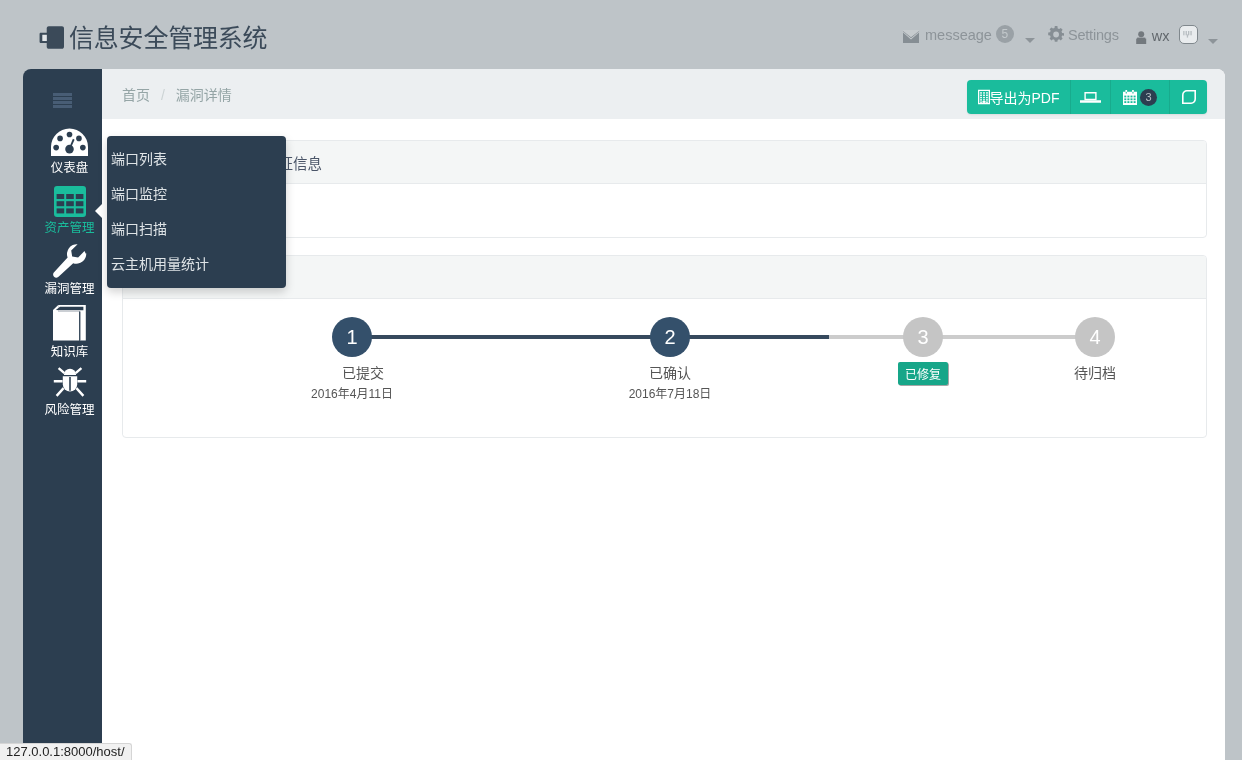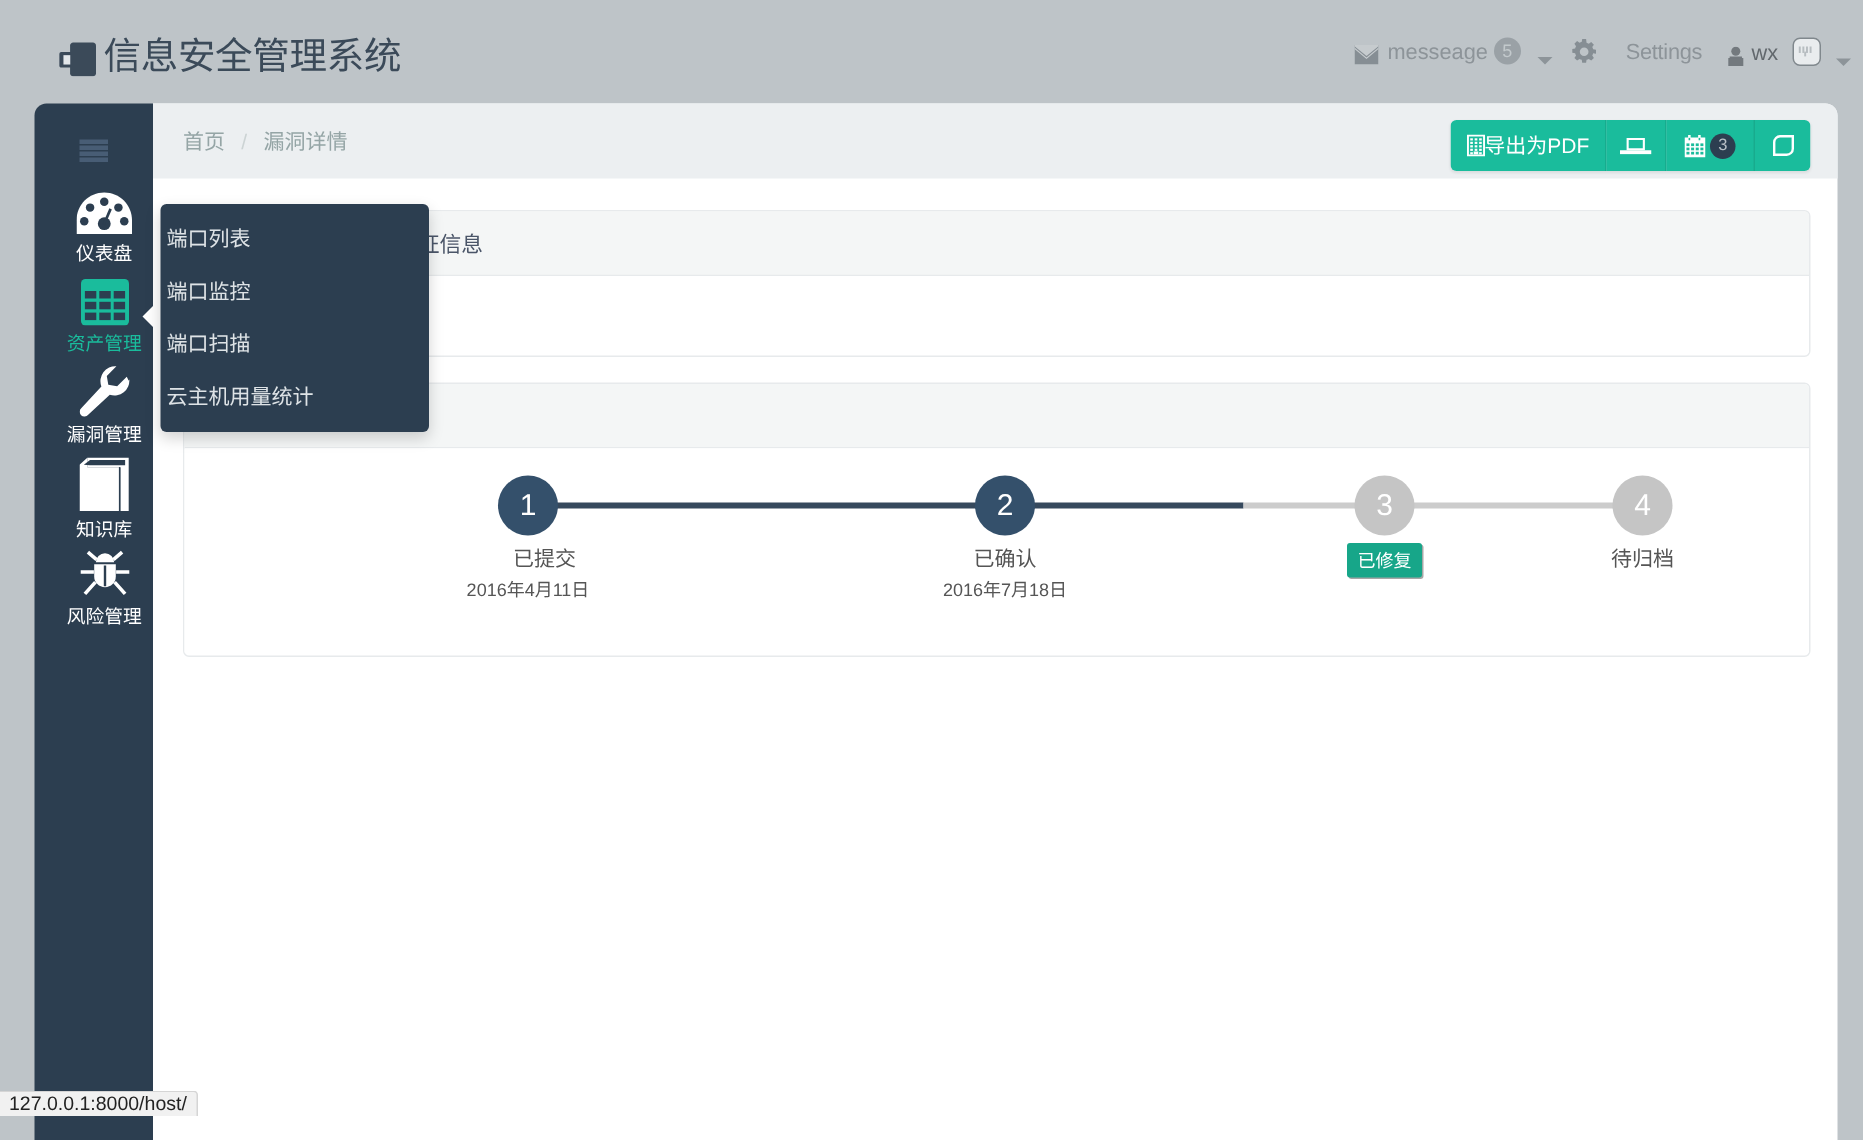--- a/index.html
+++ b/index.html
@@ -1,21 +1,21 @@
 <!DOCTYPE html>
 <html><head>
 <meta charset="utf-8">
 <title>信息安全管理系统</title>
 <style>
   html,body{margin:0;padding:0;}
   body{width:1242px;height:760px;overflow:hidden;background:#bec4c8;
        font-family:"Liberation Sans","Noto Sans CJK SC",sans-serif;}
   
   .topbar{position:absolute;left:0;top:0;width:1242px;height:69px;background:#bec4c8;}
-  .brand{position:absolute;left:39px;top:26px;display:flex;align-items:flex-end;}
+  .brand{position:absolute;left:39px;top:26px;display:flex;}
   .brand-icon{width:25px;height:23px;display:block;margin-bottom:0px;}
   .brand-title{font-size:25px;margin-left:5px;color:#3b4a59;line-height:1;letter-spacing:-0.2px;}
   .topnav{position:absolute;left:903px;top:23px;display:flex;align-items:center;color:#8d9499;font-size:14.5px;height:22px;}
   .tn-item{display:flex;align-items:flex-end;color:#8d9499;}
   .tn-item svg{display:block;}
   .badge-grey{display:inline-block;background:#9aa1a6;color:#c3c9cc;border-radius:9px;
      width:18px;height:18px;line-height:18px;text-align:center;font-size:12px;margin-left:4px;box-sizing:border-box;}
   .caret{width:0;height:0;border-left:5px solid transparent;border-right:5px solid transparent;
      border-top:5px solid #8d9499;margin-left:11px;}
   .avatarbox{width:19px;height:19px;border:1px solid #80888d;border-radius:5px;margin-left:10px;
@@ -68,21 +68,21 @@
   .stepdate{position:absolute;text-align:center;font-size:12px;color:#555;}
   .tag{position:absolute;background:#17a689;color:#fff;font-size:12px;border-radius:2px;
      padding:3px 7px;box-shadow:1px 1px 0 rgba(0,0,0,.35);}
 
   
   .dropdown{position:absolute;left:107px;top:136px;width:179px;background:#2c3e50;
      border-radius:4px;padding:6px 0;box-shadow:0 4px 10px rgba(0,0,0,.18);z-index:50;}
   .dd-item{display:block;padding:0 4px;line-height:35px;height:35px;color:#dee3e6;font-size:14px;text-decoration:none;}
 
   
-  .statusbar{position:absolute;left:0;bottom:16px;height:16px;background:#f1f1f1;
+  .statusbar{position:absolute;left:0;bottom:0;height:16px;background:#f1f1f1;
      border:1px solid #d5d5d5;border-left:0;border-bottom:0;border-radius:0 3px 0 0;
      font-size:13px;color:#222;display:flex;align-items:center;padding:0 6px;z-index:99;
      font-family:"Liberation Sans",sans-serif;line-height:16px;text-align:right;}
 </style>
 </head>
 <body>
 
 <div class="topbar">
   <div class="brand">
     <span class="brand-icon">
@@ -106,21 +106,21 @@
       <span style="margin-left:6px">messeage</span>
       <span class="badge-grey">5</span>
       <span class="caret"></span>
     </div>
     <div class="tn-item" style="margin-left:12px">
       <span>
           <svg width="17" height="17" viewBox="0 0 17 17">
             <path fill="#868e94" fill-rule="evenodd" d="M17 9.8V7.2l-1.9-.3a6.9 6.9 0 00-.6-1.5l1.1-1.6-1.8-1.8-1.6 1.1a6.9 6.9 0 00-1.5-.6L10.4 0H7.8l-.3 1.9a6.9 6.9 0 00-1.5.6L4.4 1.4 2.6 3.2l1.1 1.6a6.9 6.9 0 00-.6 1.5L1.2 6.6v2.6l1.9.3a6.9 6.9 0 00.6 1.5l-1.1 1.6 1.8 1.8 1.6-1.1a6.9 6.9 0 001.5.6l.3 1.9h2.6l.3-1.9a6.9 6.9 0 001.5-.6l1.6 1.1 1.8-1.8-1.1-1.6a6.9 6.9 0 00.6-1.5zM9.1 11.4a2.9 2.9 0 110-5.8 2.9 2.9 0 010 5.8z"></path>
           </svg>
         </span>
-      <span style="margin-left:20px;letter-spacing:-0.2px">Settings</span>
+      <span style="margin-left:4px;letter-spacing:-0.2px">Settings</span>
     </div>
     <div class="tn-item" style="margin-left:17px">
       <span>
           <svg width="11" height="13" viewBox="0 0 11 13">
             <circle cx="5.2" cy="3.2" r="3" fill="#73797e"></circle>
             <path fill="#73797e" d="M0.2 7.6h10v5.4h-10z"></path>
             <path fill="#73797e" d="M1.1 6.6h8.2v1.4H1.1z"></path>
           </svg>
         </span>
       <span style="margin-left:5px;color:#62686d">wx</span>

